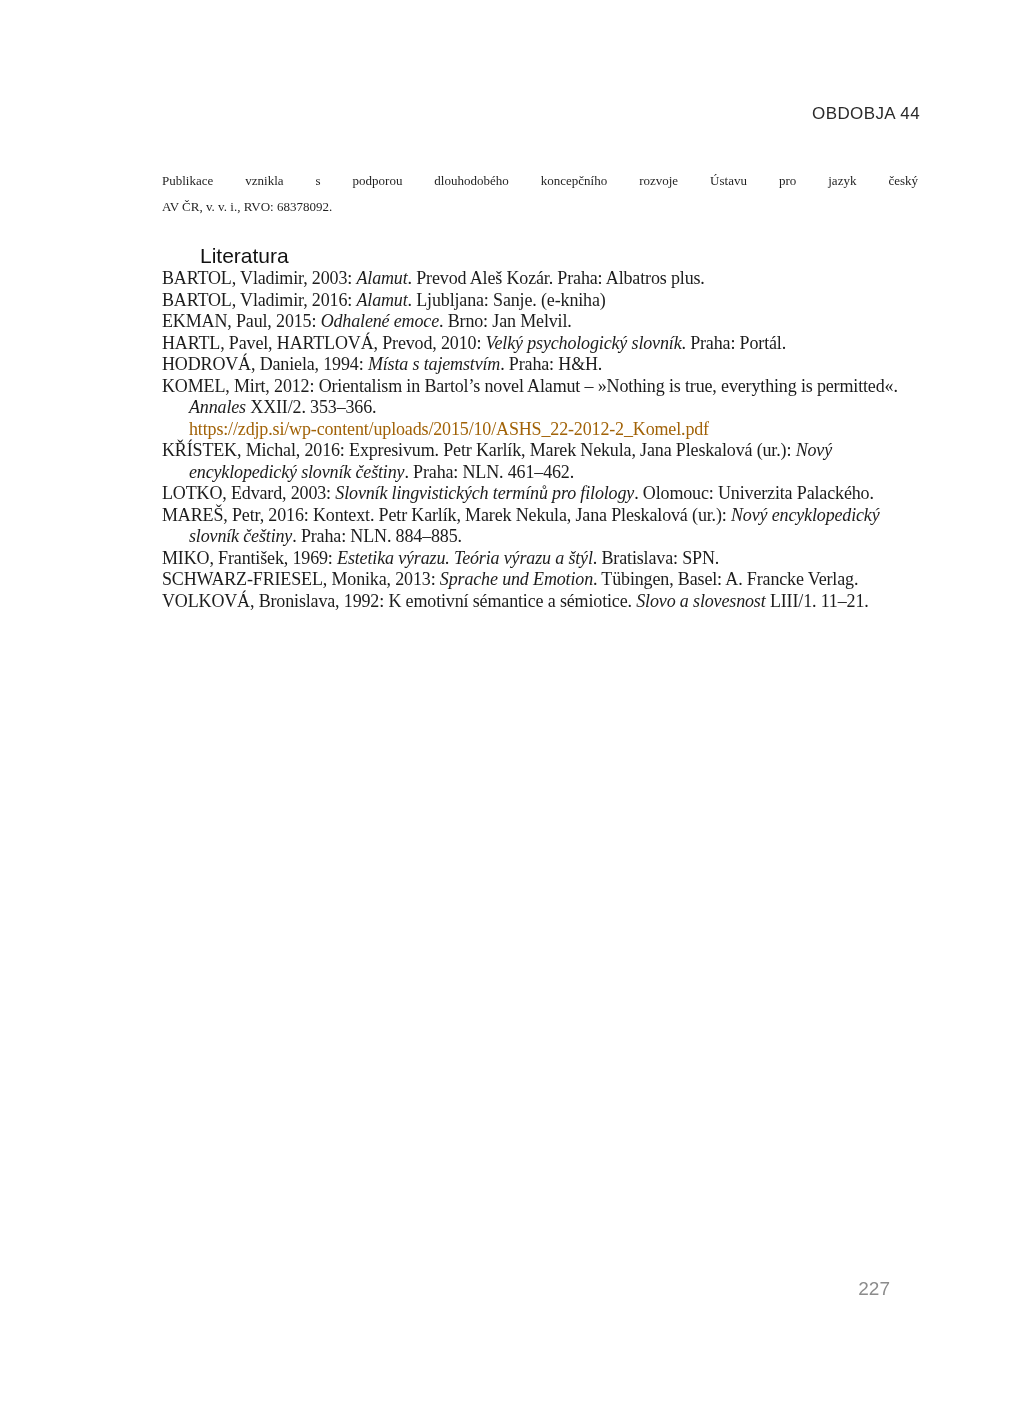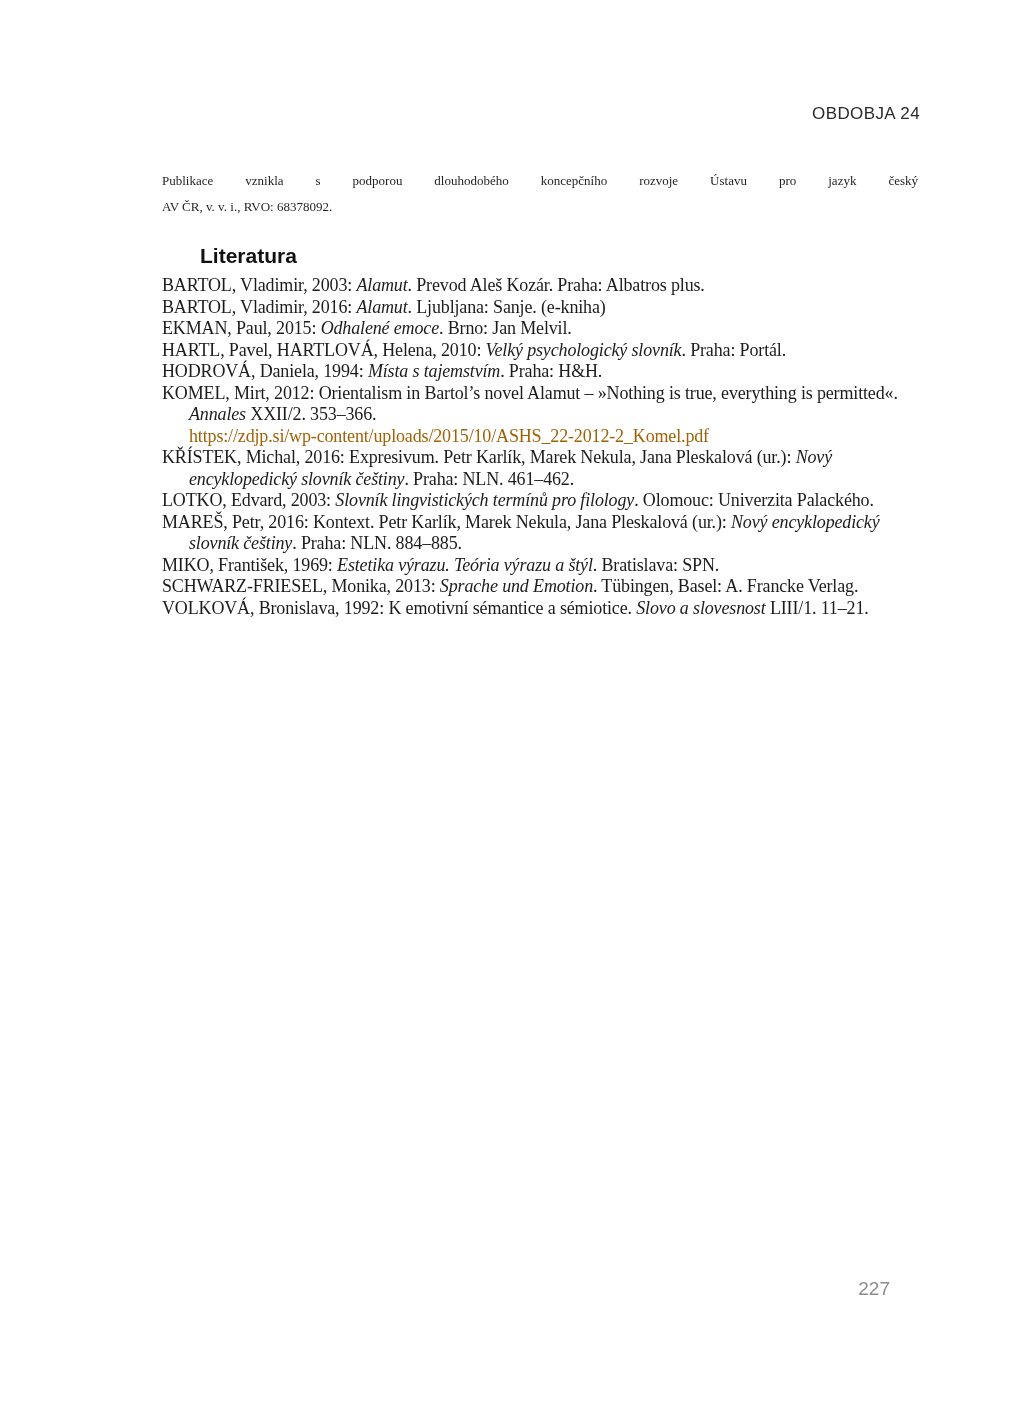--- a/index.html
+++ b/index.html
@@ -34,23 +34,23 @@
   .intro {
     font-size: 13px;
     line-height: 26px;
     color: #1f1f1f;
   }
   .intro-line-full {
     text-align: justify;
     text-align-last: justify;
   }
   .lit-heading {
-    margin: 24px 0 8px 38px;
+    margin: 24px 0 1px 38px;
     font-family: "Liberation Sans", sans-serif;
-    font-weight: 700;
+    font-weight: 400;
     font-size: 21px;
     line-height: 23px;
     color: #111111;
   }
   .entries {
     font-size: 18px;
     line-height: 21.5px;
     letter-spacing: -0.15px;
   }
   .entry {
@@ -72,36 +72,36 @@
     font-size: 19px;
     color: #8c8c8c;
     text-align: center;
   }
 </style>
 </head>
 <body>
 
 <div class="page">
 
-  <div class="running-head">OBDOBJA 24</div>
+  <div class="running-head">OBDOBJA 44</div>
 
   <div class="content">
 
     <div class="intro">
       <div class="intro-line-full">Publikace vznikla s podporou dlouhodobého koncepčního rozvoje Ústavu pro jazyk český</div>
       <div>AV ČR, v. v. i., RVO: 68378092.</div>
     </div>
 
     <h2 class="lit-heading">Literatura</h2>
 
     <div class="entries">
         <div class="entry"><span>BARTOL, Vladimir, 2003: </span><em>Alamut</em><span>. Prevod Aleš Kozár. Praha: Albatros plus.</span></div>
         <div class="entry"><span>BARTOL, Vladimir, 2016: </span><em>Alamut</em><span>. Ljubljana: Sanje. (e-kniha)</span></div>
         <div class="entry"><span>EKMAN, Paul, 2015: </span><em>Odhalené emoce</em><span>. Brno: Jan Melvil.</span></div>
-        <div class="entry"><span>HARTL, Pavel, HARTLOVÁ, Helena, 2010: </span><em>Velký psychologický slovník</em><span>. Praha: Portál.</span></div>
+        <div class="entry"><span>HARTL, Pavel, HARTLOVÁ, Prevod, 2010: </span><em>Velký psychologický slovník</em><span>. Praha: Portál.</span></div>
         <div class="entry"><span>HODROVÁ, Daniela, 1994: </span><em>Místa s tajemstvím</em><span>. Praha: H&amp;H.</span></div>
         <div class="entry"><span>KOMEL, Mirt, 2012: Orientalism in Bartol’s novel Alamut – »Nothing is true, everything is permitted«. </span><em>Annales</em><span> XXII/2. 353–366.</span><div class="entry-url">https://zdjp.si/wp-content/uploads/2015/10/ASHS_22-2012-2_Komel.pdf</div></div>
         <div class="entry"><span>KŘÍSTEK, Michal, 2016: Expresivum. Petr Karlík, Marek Nekula, Jana Pleskalová (ur.): </span><em>Nový encyklopedický slovník češtiny</em><span>. Praha: NLN. 461–462.</span></div>
         <div class="entry"><span>LOTKO, Edvard, 2003: </span><em>Slovník lingvistických termínů pro filology</em><span>. Olomouc: Univerzita Palackého.</span></div>
         <div class="entry"><span>MAREŠ, Petr, 2016: Kontext. Petr Karlík, Marek Nekula, Jana Pleskalová (ur.): </span><em>Nový encyklopedický slovník češtiny</em><span>. Praha: NLN. 884–885.</span></div>
         <div class="entry"><span>MIKO, František, 1969: </span><em>Estetika výrazu. Teória výrazu a štýl</em><span>. Bratislava: SPN.</span></div>
         <div class="entry"><span>SCHWARZ-FRIESEL, Monika, 2013: </span><em>Sprache und Emotion</em><span>. Tübingen, Basel: A. Francke Verlag.</span></div>
         <div class="entry"><span>VOLKOVÁ, Bronislava, 1992: K emotivní sémantice a sémiotice. </span><em>Slovo a slovesnost</em><span> LIII/1. 11–21.</span></div>
       </div>
 

